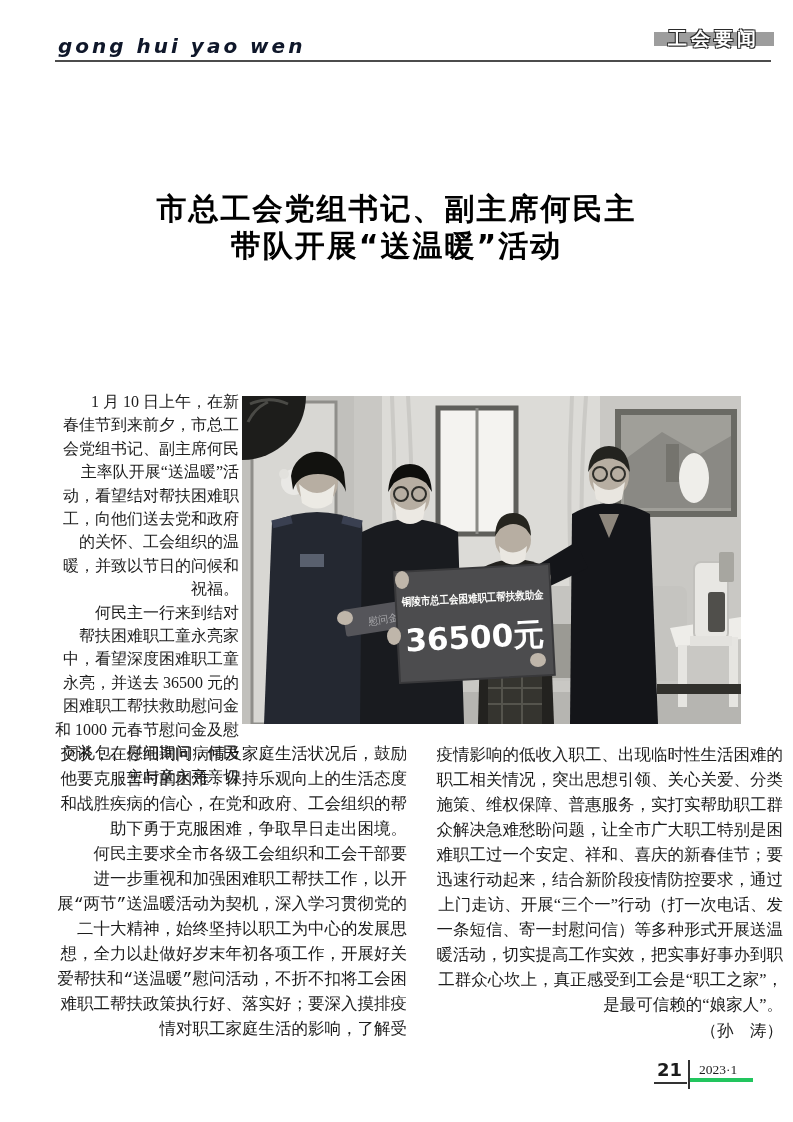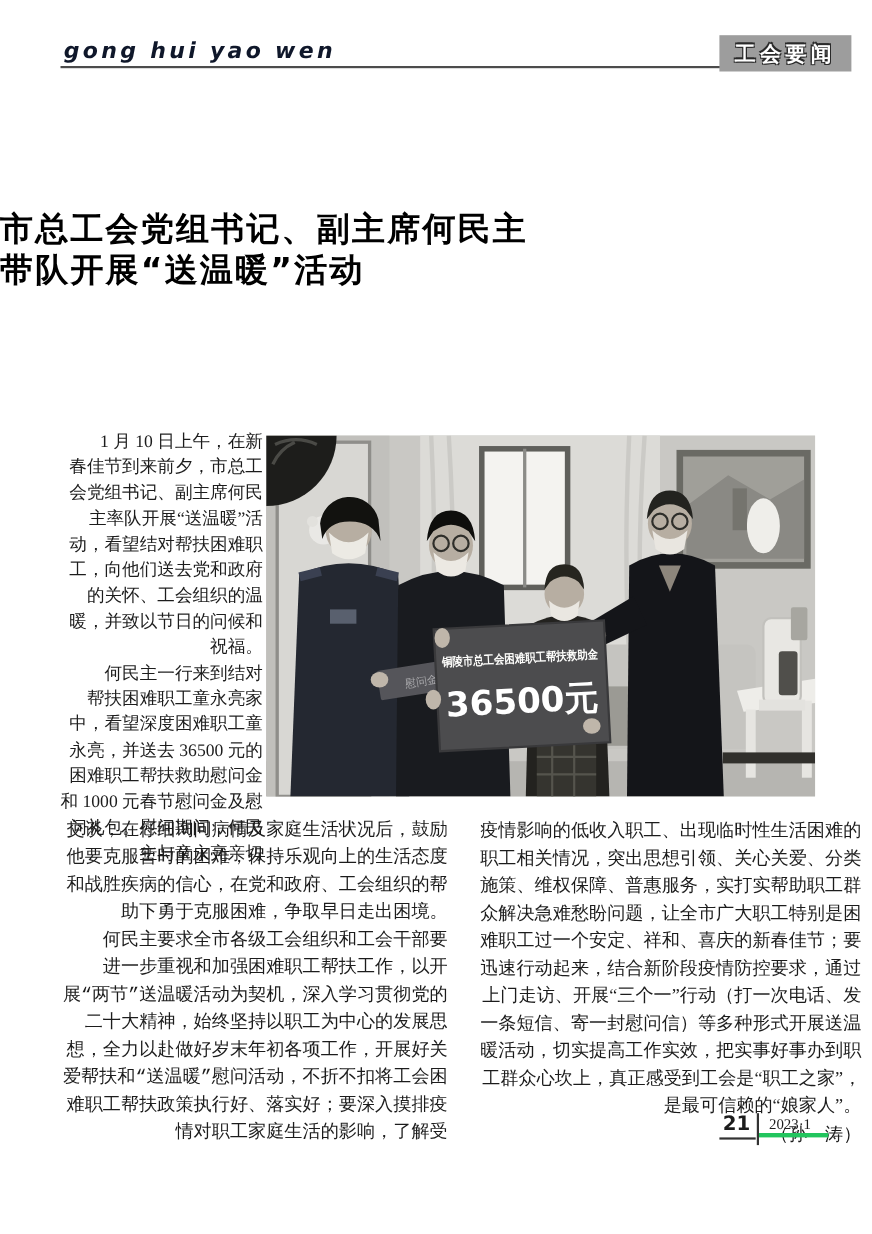--- a/index.html
+++ b/index.html
@@ -11,48 +11,48 @@
   .pinyin{
     position:absolute;left:58px;top:34px;
     font-family:"DejaVu Sans","Liberation Sans",sans-serif;
     font-style:italic;font-weight:bold;font-size:20px;letter-spacing:3px;
     color:#0f172a;
   }
   .header-rule{
     position:absolute;left:55px;top:60px;width:716px;height:2px;background:#4c4c4c;
   }
   .section-box{
-    position:absolute;left:654px;top:32px;width:120px;height:33px;
+    position:absolute;left:654px;top:32px;width:120px;height:14px;
     background:#9d9d9d;display:flex;align-items:center;justify-content:center;
     font-family:"Liberation Serif","DejaVu Serif",serif;
     font-size:19px;font-weight:bold;color:#ffffff;letter-spacing:4px;
     text-shadow:-1px -1px 0 #2a2a2a,1px -1px 0 #2a2a2a,-1px 1px 0 #2a2a2a,1px 1px 0 #2a2a2a;
   }
   
   .title{
-    position:absolute;left:0;top:190px;width:793px;text-align:left;
+    position:absolute;left:0;top:190px;width:793px;text-align:center;
     font-family:"DejaVu Sans","Liberation Sans",sans-serif;
     font-weight:bold;font-size:30px;line-height:37px;color:#000;letter-spacing:2px;
   }
   
   .col{position:absolute;text-align:justify;}
   .col p{margin:0;padding:0;text-align:right;}
   .col p.indent{text-indent:2em;}
   .col-narrow{left:55px;top:390px;width:184px;font-size:16px;line-height:23.4px;}
   .col-wide{left:55px;top:742px;width:352px;font-size:16.5px;line-height:25px;font-family:Liberation Mono, monospace;}
   .col-right{left:427px;top:742px;width:356px;font-size:16.5px;line-height:25px;}
   .byline{text-align:right;padding-right:18px;margin-top:1px !important;}
   
   .photo{
     position:absolute;left:242px;top:396px;width:499px;height:328px;
     background:#c9c8c4;
   }
   .photo svg{display:block;width:100%;height:100%;}
   
-  .footer{position:absolute;left:654px;top:1012px;display:flex;align-items:flex-start;}
+  .footer{position:absolute;left:654px;top:1060px;display:flex;align-items:flex-start;}
   .pageno{
     font-family:"DejaVu Sans","Liberation Sans",sans-serif;
     font-weight:bold;font-size:18px;line-height:20px;
     padding:0 5px 2px 3px;border-bottom:2px solid #333;
   }
   .footer-vline{width:2px;height:29px;background:#333;margin-left:1px;}
   .issue{
     font-family:"Liberation Serif","DejaVu Serif",serif;
     font-size:13.5px;line-height:15px;
     padding:2px 16px 1px 9px;border-bottom:4px solid #22c55e;

